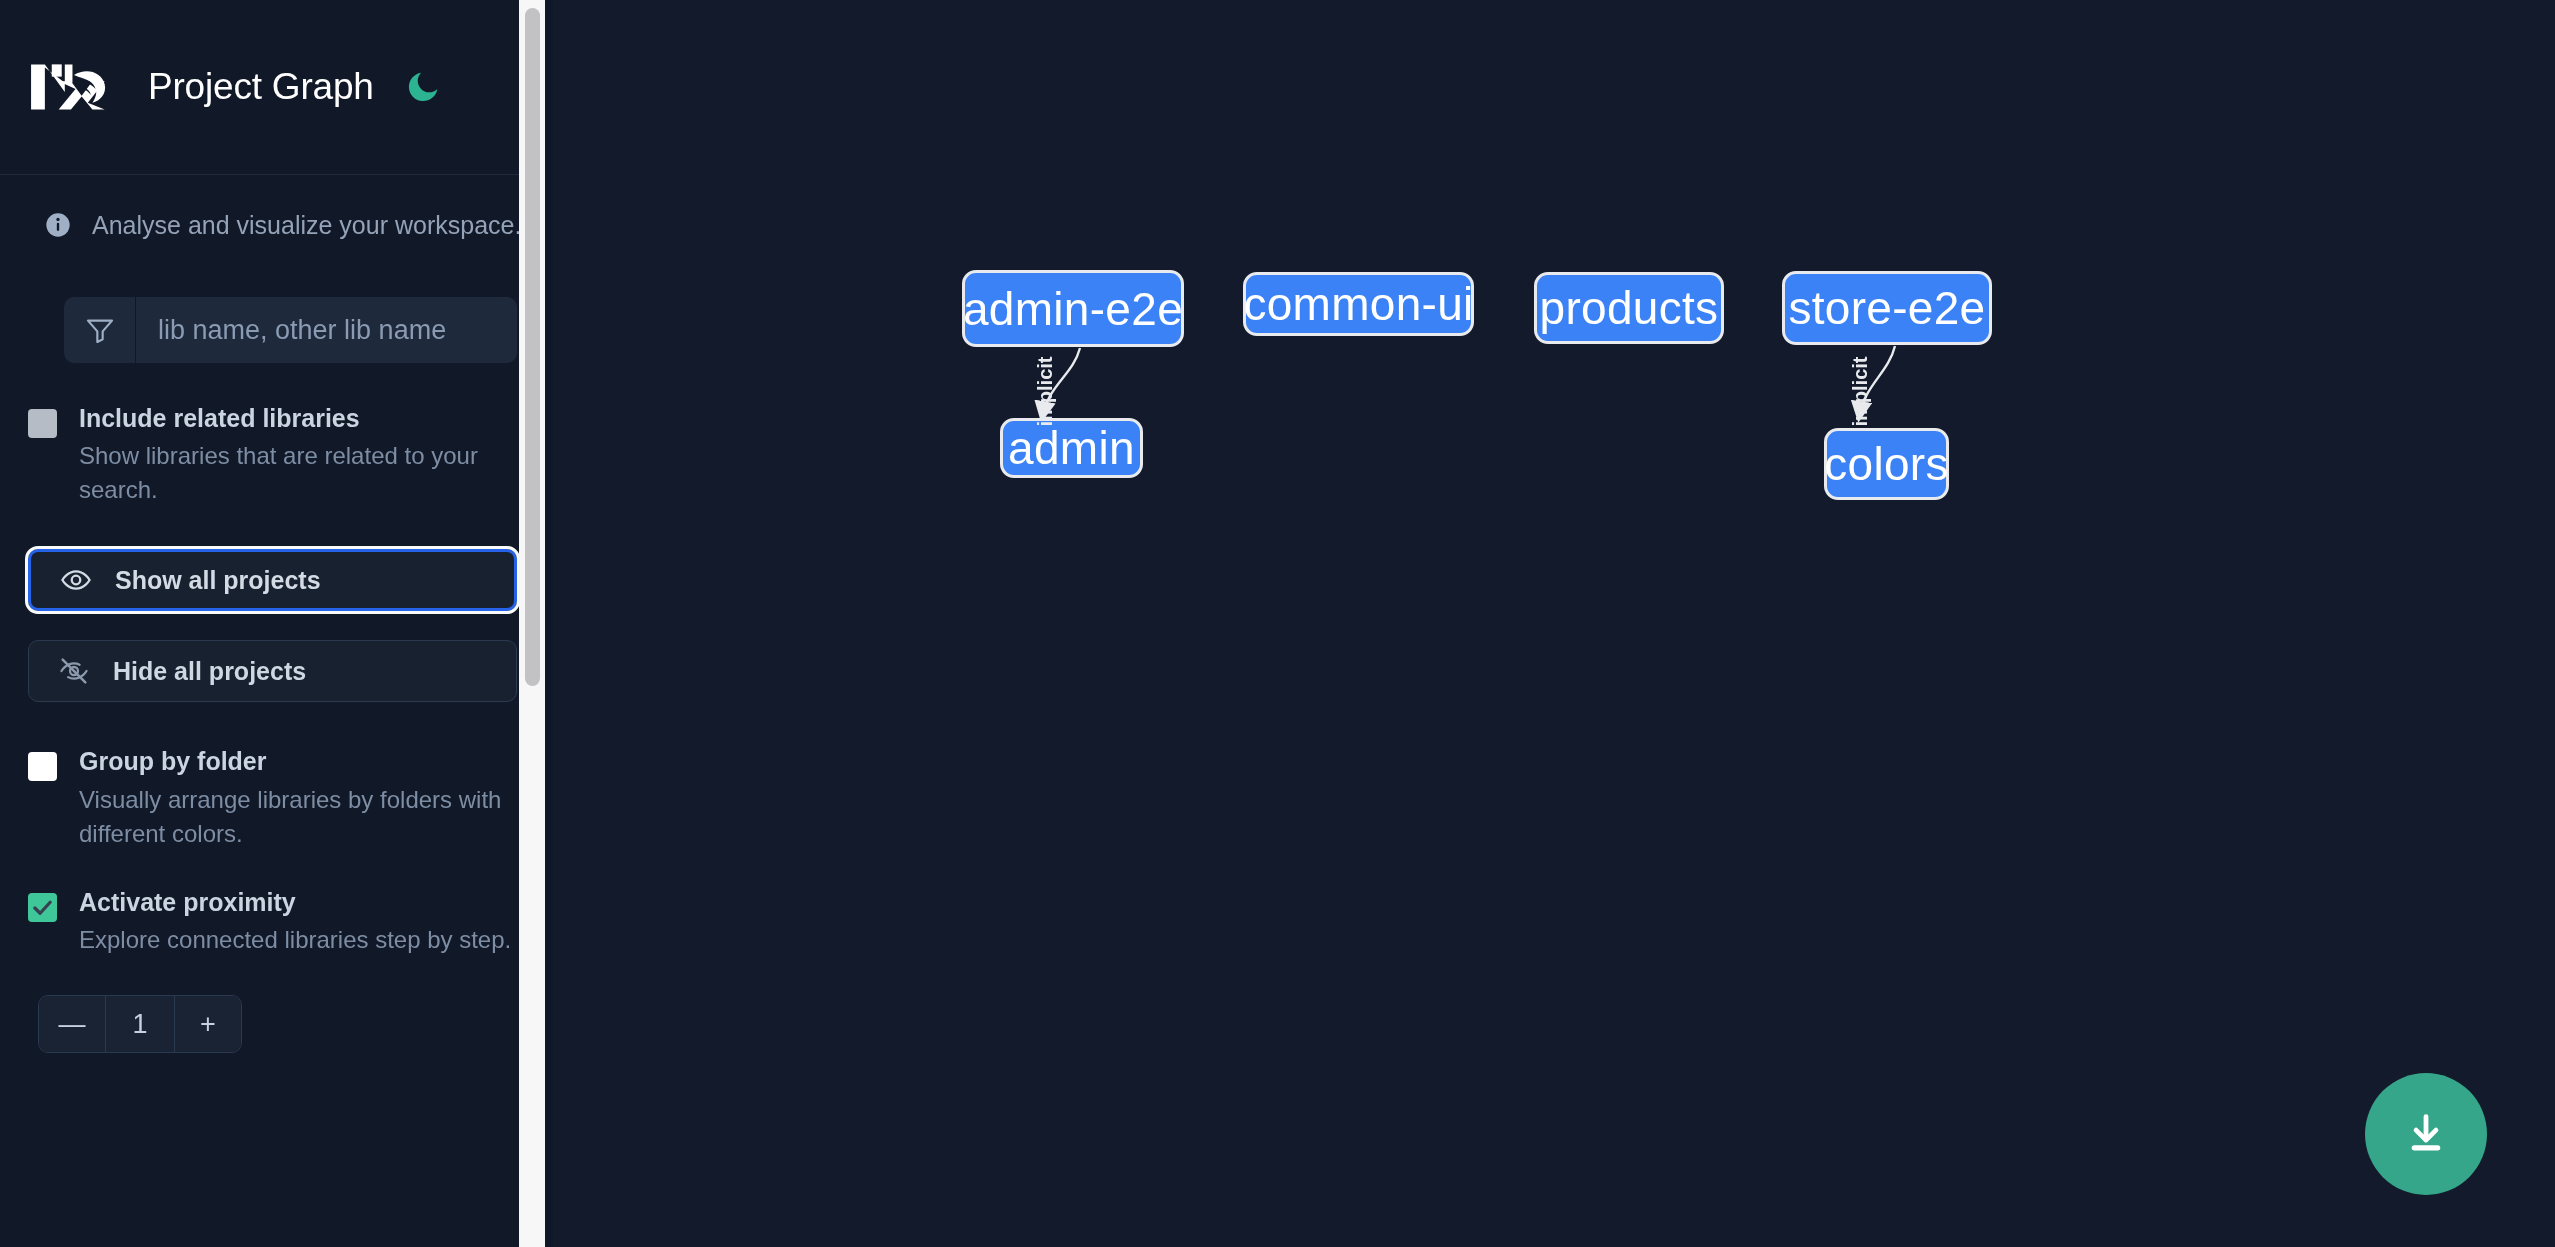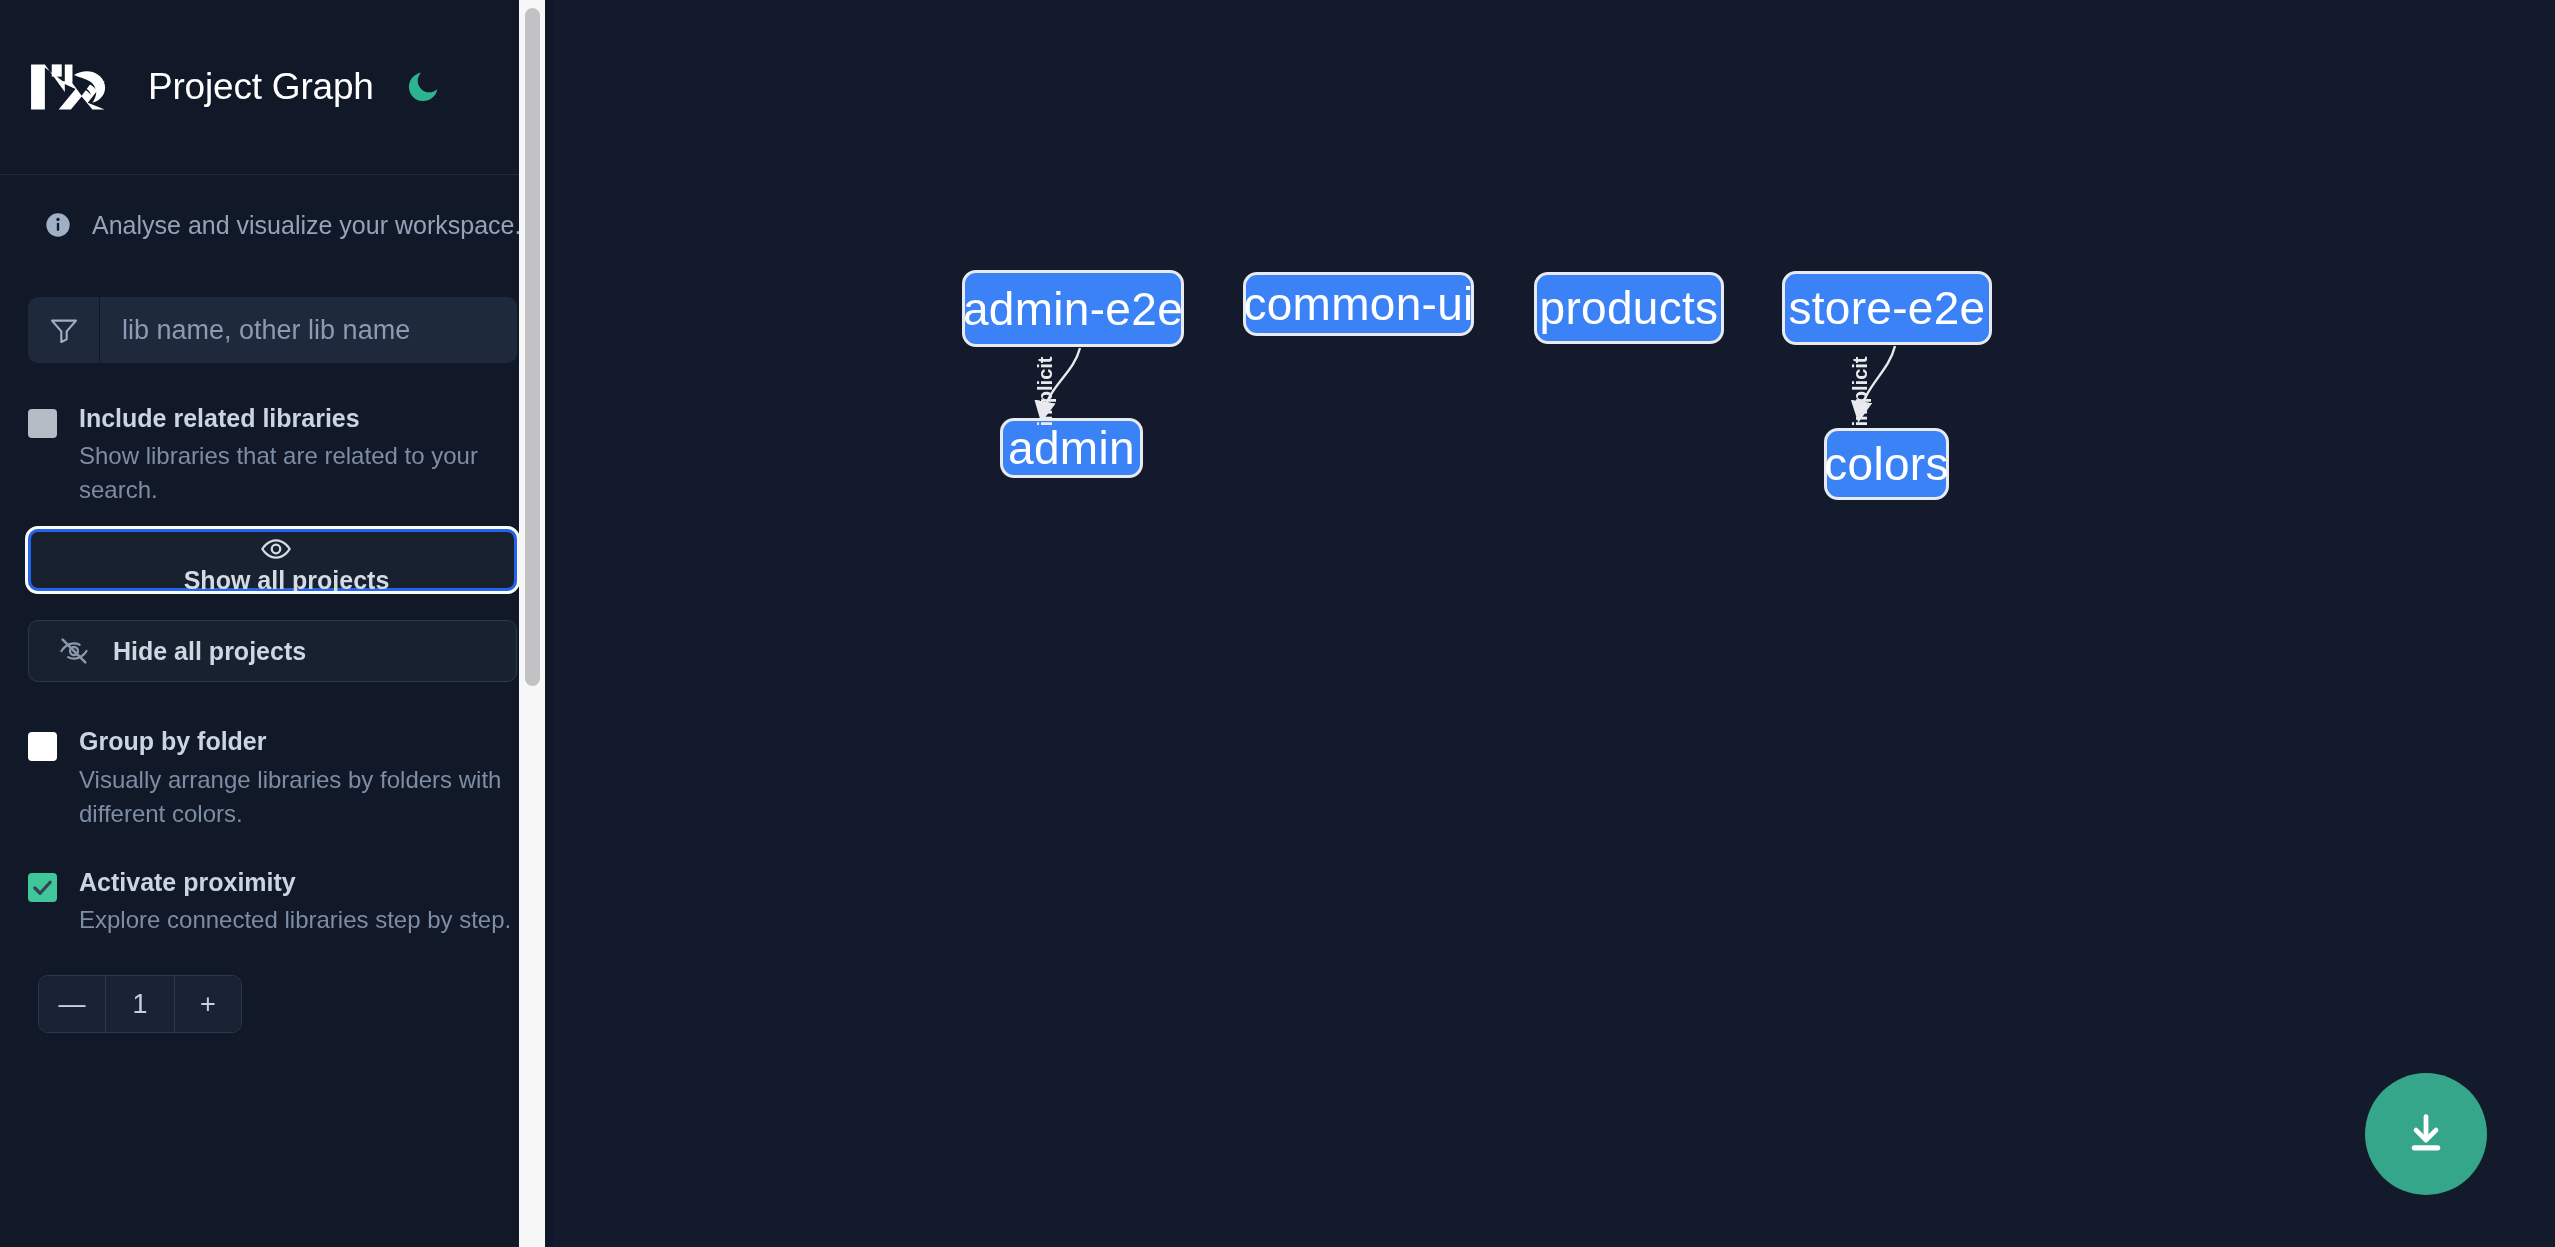--- a/index.html
+++ b/index.html
@@ -65,21 +65,21 @@
     height: 100px;
   }
   .info-icon { flex: 0 0 28px; width: 28px; height: 28px; }
   .info-text {
     margin-left: 20px;
     color: #94a3b8;
     font-size: 25px;
     white-space: nowrap;
   }
 
-  .section { padding: 0 28px; }
+  .section { padding: 0 28px; margin-left: 36px; }
 
   .filter-box {
     display: flex;
     align-items: center;
     height: 66px;
     margin-top: 22px;
     background: #1e293b;
     border-radius: 10px;
     overflow: hidden;
   }
@@ -154,21 +154,21 @@
     flex: 0 0 34px;
     width: 34px; height: 34px;
     display: flex; align-items: center; justify-content: center;
     margin-right: 22px;
   }
   .btn.focused {
     border: 3px solid #2563eb;
     outline: 3px solid #f8fafc;
     outline-offset: 0px;
   }
-  .btn-show { margin-top: 22px; flex-direction: column; }
+  .btn-show { margin-top: 42px; }
   .btn-hide { margin-top: 29px; color: #cfd7e3; }
 
   .stepper {
     display: flex;
     margin: 38px 28px 0 38px;
     width: 204px;
     height: 58px;
     border: 1px solid #2b3a50;
     border-radius: 10px;
     overflow: hidden;

